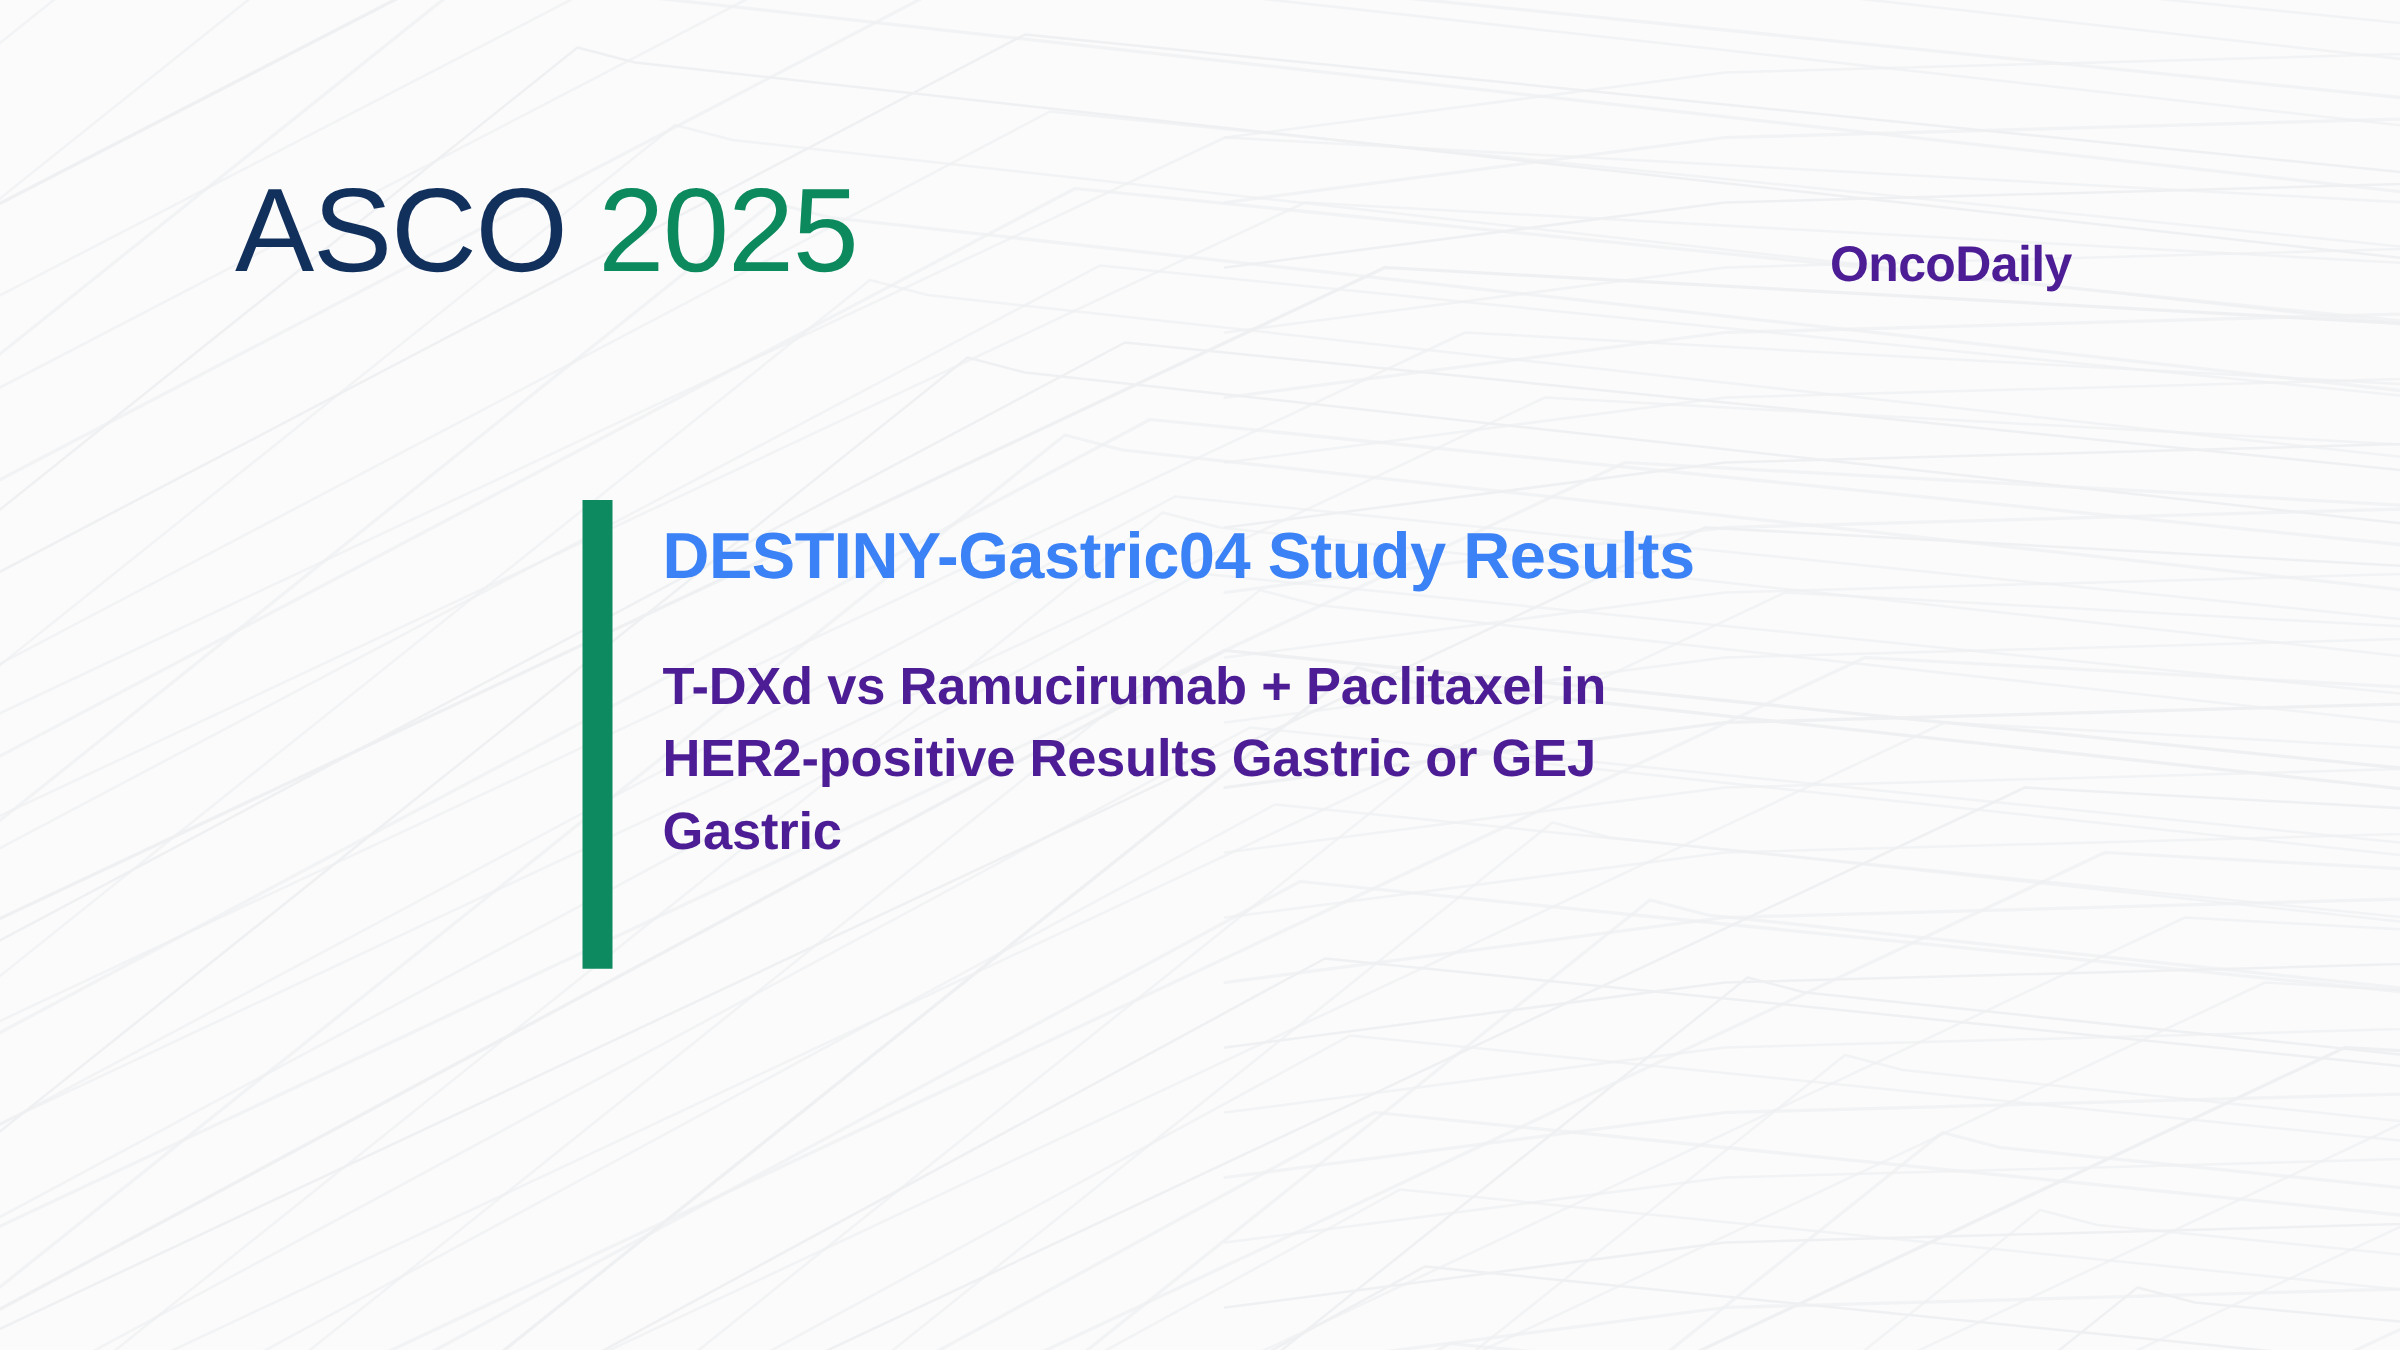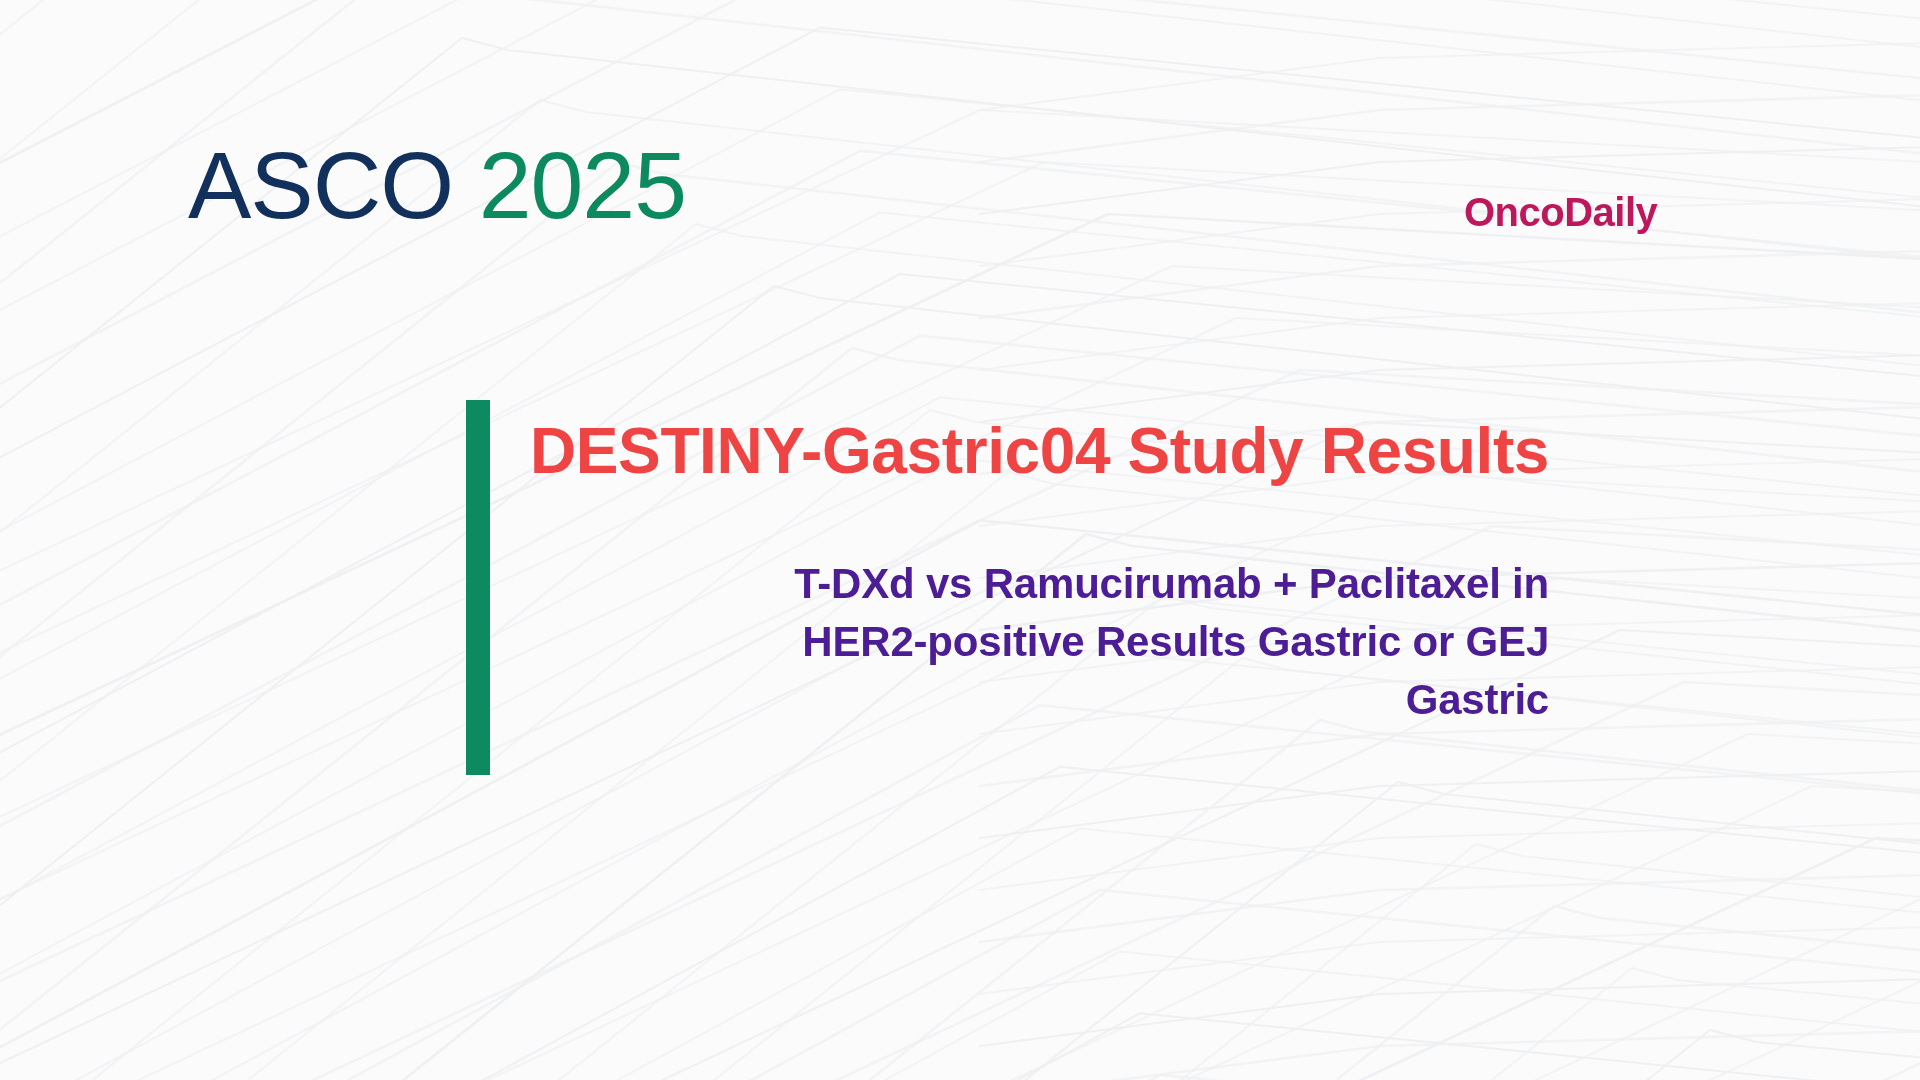--- a/index.html
+++ b/index.html
@@ -24,21 +24,20 @@
     height: 1080px;
     z-index: 0;
     pointer-events: none;
   }
 
   
   .content-layer {
     position: absolute;
     inset: 0;
     z-index: 2;
-    text-align: right;
   }
 
   
   .brand-asco {
     position: absolute;
     left: 188px;
     top: 138px;
     font-size: 95px;
     line-height: 1;
     font-weight: 400;
@@ -54,21 +53,21 @@
     font-weight: 400;
   }
 
   .brand-oncodaily {
     position: absolute;
     left: 1464px;
     top: 192px;
     font-size: 40px;
     line-height: 1;
     font-weight: 700;
-    color: #be185d;
+    color: #4c1d95;
     letter-spacing: -0.5px;
     white-space: nowrap;
   }
 
   
   .headline-block {
     position: absolute;
     left: 466px;
     top: 400px;
     width: 1260px;
@@ -80,27 +79,27 @@
     min-height: 375px;
     background: #0d8a5f;
     flex: 0 0 24px;
   }
   .headline-text {
     padding-left: 40px;
     padding-top: 16px;
   }
 
   .study-title {
-    font-size: 64px;
+    font-size: 52px;
     line-height: 1.12;
     font-weight: 700;
-    color: #ef4444;
+    color: #3b82f6;
     letter-spacing: -0.4px;
     font-stretch: condensed;
-    margin: 0 0 67px 0;
+    margin: 0 0 46px 0;
     white-space: nowrap;
   }
 
   .study-subtitle {
     font-size: 42px;
     line-height: 1.38;
     font-weight: 700;
     color: #4c1d95;
     letter-spacing: -0.2px;
     margin: 0;

